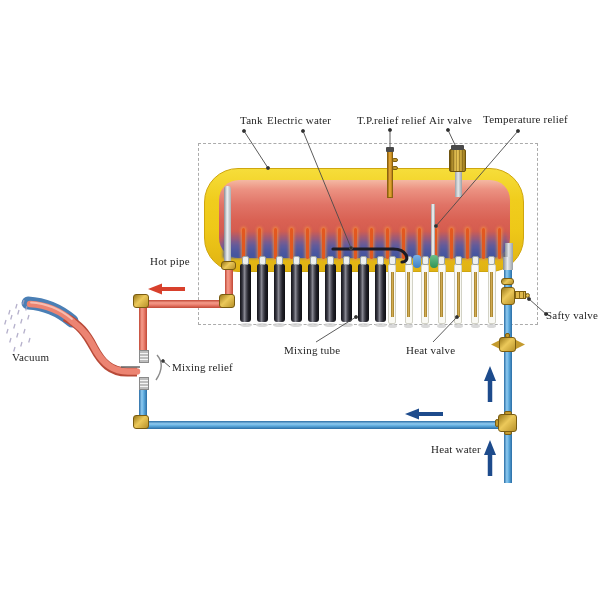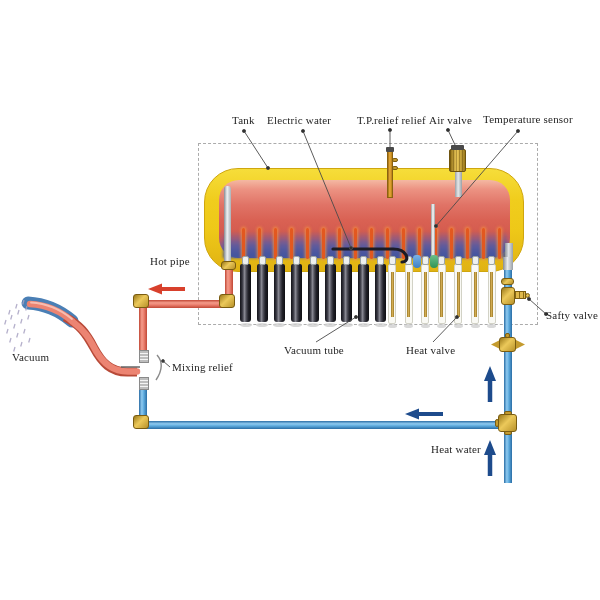--- a/index.html
+++ b/index.html
@@ -268,25 +268,25 @@
         <circle cx="546" cy="314" r="1.6"></circle>
       <line x1="316" y1="342" x2="356" y2="317"></line>
         <circle cx="356" cy="317" r="1.6"></circle>
       <line x1="433" y1="342" x2="457" y2="317"></line>
         <circle cx="457" cy="317" r="1.6"></circle>
       <line x1="170" y1="367" x2="163" y2="361"></line>
         <circle cx="163" cy="361" r="1.4"></circle>
     </g>
   </svg>
 
-  <span class="label" style="left:232px;top:114px">Tank</span>
+  <span class="label" style="left:240px;top:114px">Tank</span>
   <span class="label" style="left:267px;top:114px">Electric water</span>
   <span class="label" style="left:357px;top:114px">T.P.relief relief</span>
   <span class="label" style="left:429px;top:114px">Air valve</span>
-  <span class="label" style="left:483px;top:113px">Temperature sensor</span>
+  <span class="label" style="left:483px;top:113px">Temperature relief</span>
   <span class="label" style="left:150px;top:255px">Hot pipe</span>
   <span class="label" style="left:12px;top:351px">Vacuum</span>
   <span class="label" style="left:172px;top:361px">Mixing relief</span>
-  <span class="label" style="left:284px;top:344px">Vacuum tube</span>
+  <span class="label" style="left:284px;top:344px">Mixing tube</span>
   <span class="label" style="left:406px;top:344px">Heat valve</span>
   <span class="label" style="left:546px;top:309px">Safty valve</span>
   <span class="label" style="left:431px;top:443px">Heat water</span>
 </div>
 
 </body></html>

